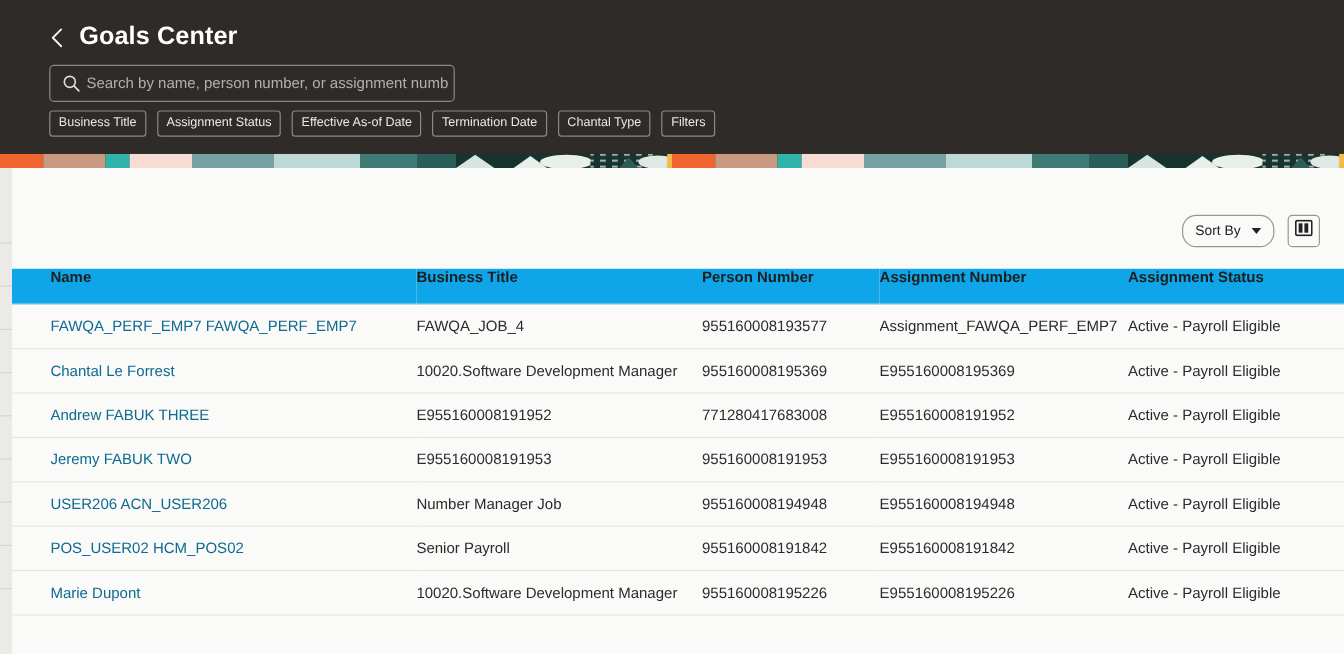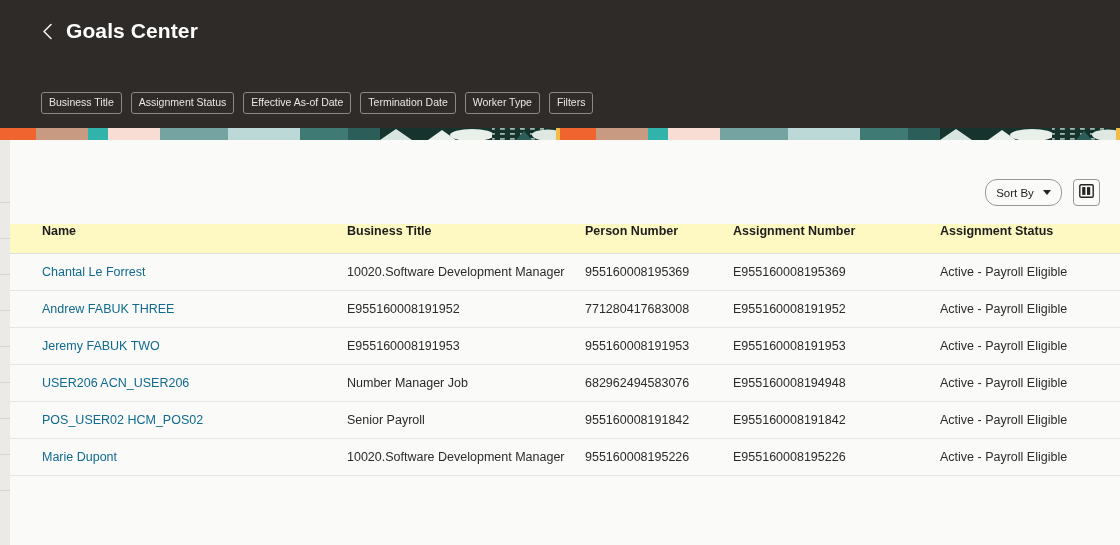--- a/index.html
+++ b/index.html
@@ -221,21 +221,21 @@
     width: 1110px;
     border-collapse: collapse;
     table-layout: fixed;
   }
   table.grid th {
     text-align: left;
     font-size: 12.5px;
     font-weight: bold;
     color: #1d1d1d;
     padding: 0 0 15px 0;
-    background: #fef9c3;
+    background: #0ea5e9;
     border-bottom: 1px solid #e2e0dd;
   }
   table.grid td {
     font-size: 12.5px;
     color: #2b2b2b;
     height: 36px;
     padding: 0;
     border-bottom: 1px solid #e8e6e3;
     background: #fafaf9;
     white-space: nowrap;
@@ -262,27 +262,36 @@
 
     <div class="title-row">
       <span class="back-chevron">
         <svg width="11" height="17" viewBox="0 0 11 17" aria-hidden="true">
           <path d="M9 1.5 L2 8.5 L9 15.5" fill="none" stroke="#f2efec" stroke-width="1.6" stroke-linecap="round" stroke-linejoin="round"></path>
         </svg>
       </span>
       <span class="page-title">Goals Center</span>
     </div>
 
+    <div class="search-wrap">
+      <span class="search-icon">
+        <svg width="15" height="15" viewBox="0 0 16 16" aria-hidden="true">
+          <circle cx="6.6" cy="6.6" r="4.9" fill="none" stroke="#dedad5" stroke-width="1.5"></circle>
+          <line x1="10.3" y1="10.3" x2="14.6" y2="14.6" stroke="#dedad5" stroke-width="1.6" stroke-linecap="round"></line>
+        </svg>
+      </span>
+      <input class="search-input" type="text" placeholder="Search by name, person number, or assignment numb" style="">
+    </div>
 
     <div class="chips">
       <button class="chip">Business Title</button>
       <button class="chip">Assignment Status</button>
       <button class="chip">Effective As-of Date</button>
       <button class="chip">Termination Date</button>
-      <button class="chip">Worker Type</button>
+      <button class="chip">Chantal Type</button>
       <button class="chip">Filters</button>
     </div>
   </div>
 
   <div class="banner">
     <svg width="1120" height="12" viewBox="0 0 560 12" preserveAspectRatio="none" aria-hidden="true">
       <defs>
         <pattern id="dots" x="0" y="0" width="5" height="5" patternUnits="userSpaceOnUse">
           <rect width="5" height="5" fill="#16332e"></rect>
           <rect x="0" y="0" width="2.4" height="1.8" fill="#9fb5ac"></rect>
@@ -347,20 +356,27 @@
         <tr>
           <th class="c-name">Name</th>
           <th class="c-title">Business Title</th>
           <th class="c-person">Person Number</th>
           <th class="c-assign">Assignment Number</th>
           <th class="c-status">Assignment Status</th>
         </tr>
       </thead>
       <tbody>
         <tr>
+          <td class="c-name"><span class="name-link">FAWQA_PERF_EMP7 FAWQA_PERF_EMP7</span></td>
+          <td class="c-title">FAWQA_JOB_4</td>
+          <td class="c-person">955160008193577</td>
+          <td class="c-assign">Assignment_FAWQA_PERF_EMP7</td>
+          <td class="c-status">Active - Payroll Eligible</td>
+        </tr>
+        <tr>
           <td class="c-name"><span class="name-link">Chantal Le Forrest</span></td>
           <td class="c-title">10020.Software Development Manager</td>
           <td class="c-person">955160008195369</td>
           <td class="c-assign">E955160008195369</td>
           <td class="c-status">Active - Payroll Eligible</td>
         </tr>
         <tr>
           <td class="c-name"><span class="name-link">Andrew FABUK THREE</span></td>
           <td class="c-title">E955160008191952</td>
           <td class="c-person">771280417683008</td>
@@ -370,21 +386,21 @@
         <tr>
           <td class="c-name"><span class="name-link">Jeremy FABUK TWO</span></td>
           <td class="c-title">E955160008191953</td>
           <td class="c-person">955160008191953</td>
           <td class="c-assign">E955160008191953</td>
           <td class="c-status">Active - Payroll Eligible</td>
         </tr>
         <tr>
           <td class="c-name"><span class="name-link">USER206 ACN_USER206</span></td>
           <td class="c-title">Number Manager Job</td>
-          <td class="c-person">682962494583076</td>
+          <td class="c-person">955160008194948</td>
           <td class="c-assign">E955160008194948</td>
           <td class="c-status">Active - Payroll Eligible</td>
         </tr>
         <tr>
           <td class="c-name"><span class="name-link">POS_USER02 HCM_POS02</span></td>
           <td class="c-title">Senior Payroll</td>
           <td class="c-person">955160008191842</td>
           <td class="c-assign">E955160008191842</td>
           <td class="c-status">Active - Payroll Eligible</td>
         </tr>

